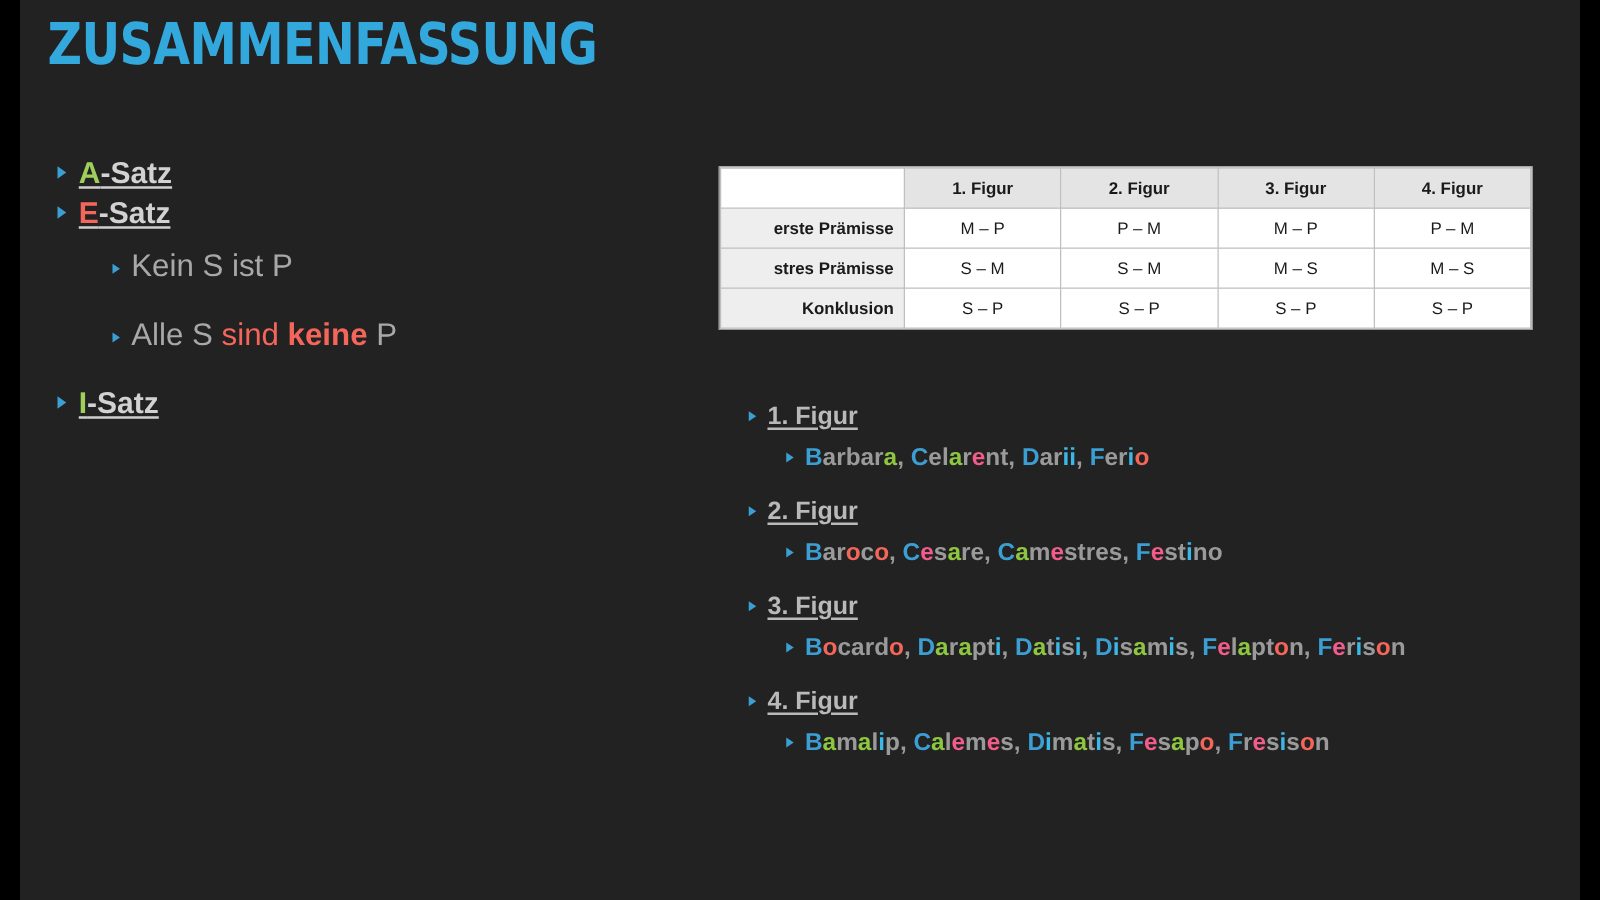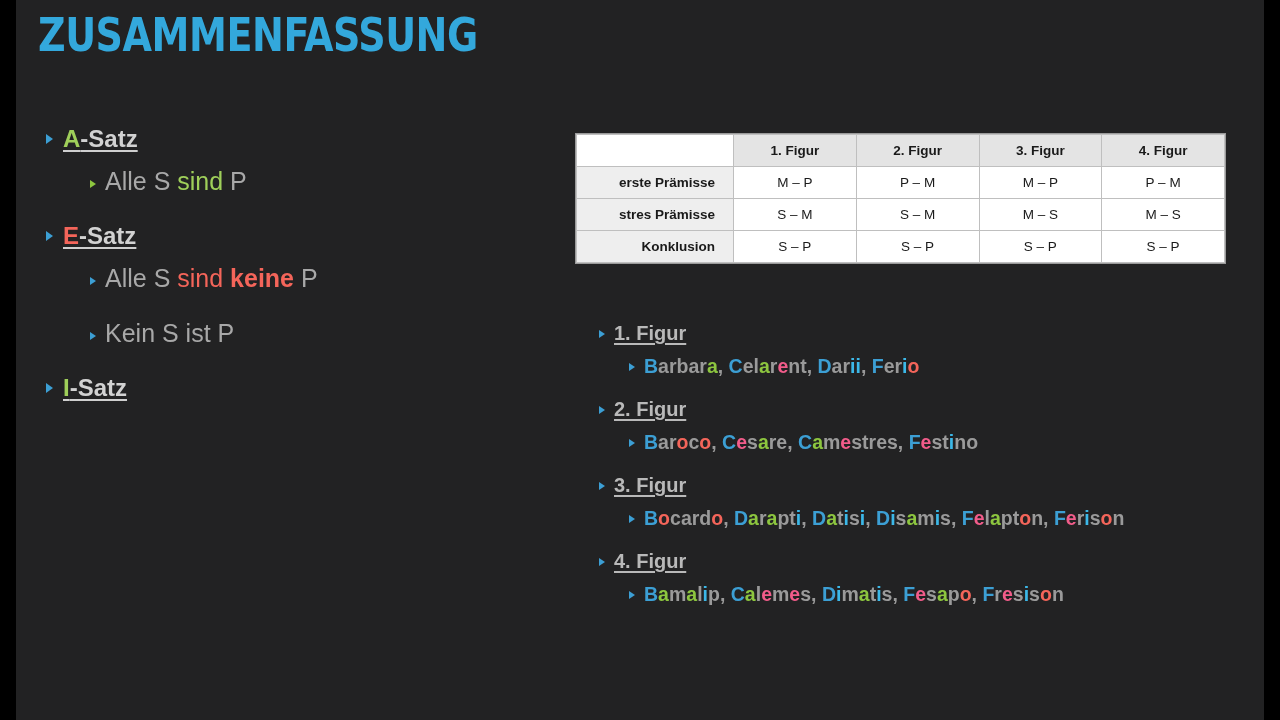--- a/index.html
+++ b/index.html
@@ -114,21 +114,21 @@
   }
   table.figtable thead th {
     background: #e4e4e4;
     font-weight: bold;
   }
   table.figtable thead th.corner { background: #fff; }
   table.figtable tbody td.rowhead {
     background: #eeeeee;
     font-weight: bold;
     text-align: right;
-    padding-right: 18px;
+    padding-right: 8px;
     width: 132px;
   }
 
   
   .right-col {
     position: absolute;
     left: 583px;
     top: 322px;
     width: 660px;
   }
@@ -153,24 +153,23 @@
 </head>
 <body>
 
 <div class="slide">
 
   <div class="title">Zusammenfassung</div>
 
   <div class="left-col">
     <div id="left-list">
         <div class="lvl1"><span class="tri"></span><span class="lbl"><span style="color: rgb(159, 207, 90);">A</span><span style="color: rgb(210, 210, 210);">-Satz</span></span></div>
-        <div class="lvl2"><span class="tri small green"></span><span class="grey">Alle S </span><span class="green">sind</span><span class="grey"> P</span></div>
         <div class="lvl1"><span class="tri"></span><span class="lbl"><span style="color: rgb(244, 101, 90);">E</span><span style="color: rgb(210, 210, 210);">-Satz</span></span></div>
+        <div class="lvl2"><span class="tri small red"></span><span class="grey">Kein S ist P</span></div>
         <div class="lvl2"><span class="tri small red"></span><span class="grey">Alle S </span><span class="red">sind </span><span class="red bold">keine</span><span class="grey"> P</span></div>
-        <div class="lvl2"><span class="tri small red"></span><span class="grey">Kein S ist P</span></div>
         <div class="lvl1"><span class="tri"></span><span class="lbl"><span style="color: rgb(159, 207, 90);">I</span><span style="color: rgb(210, 210, 210);">-Satz</span></span></div>
       </div>
   </div>
 
   <div class="table-wrap">
     <table class="figtable">
       <thead>
         <tr id="thead-row">
             <th class="corner"></th>
             <th>1. Figur</th>

